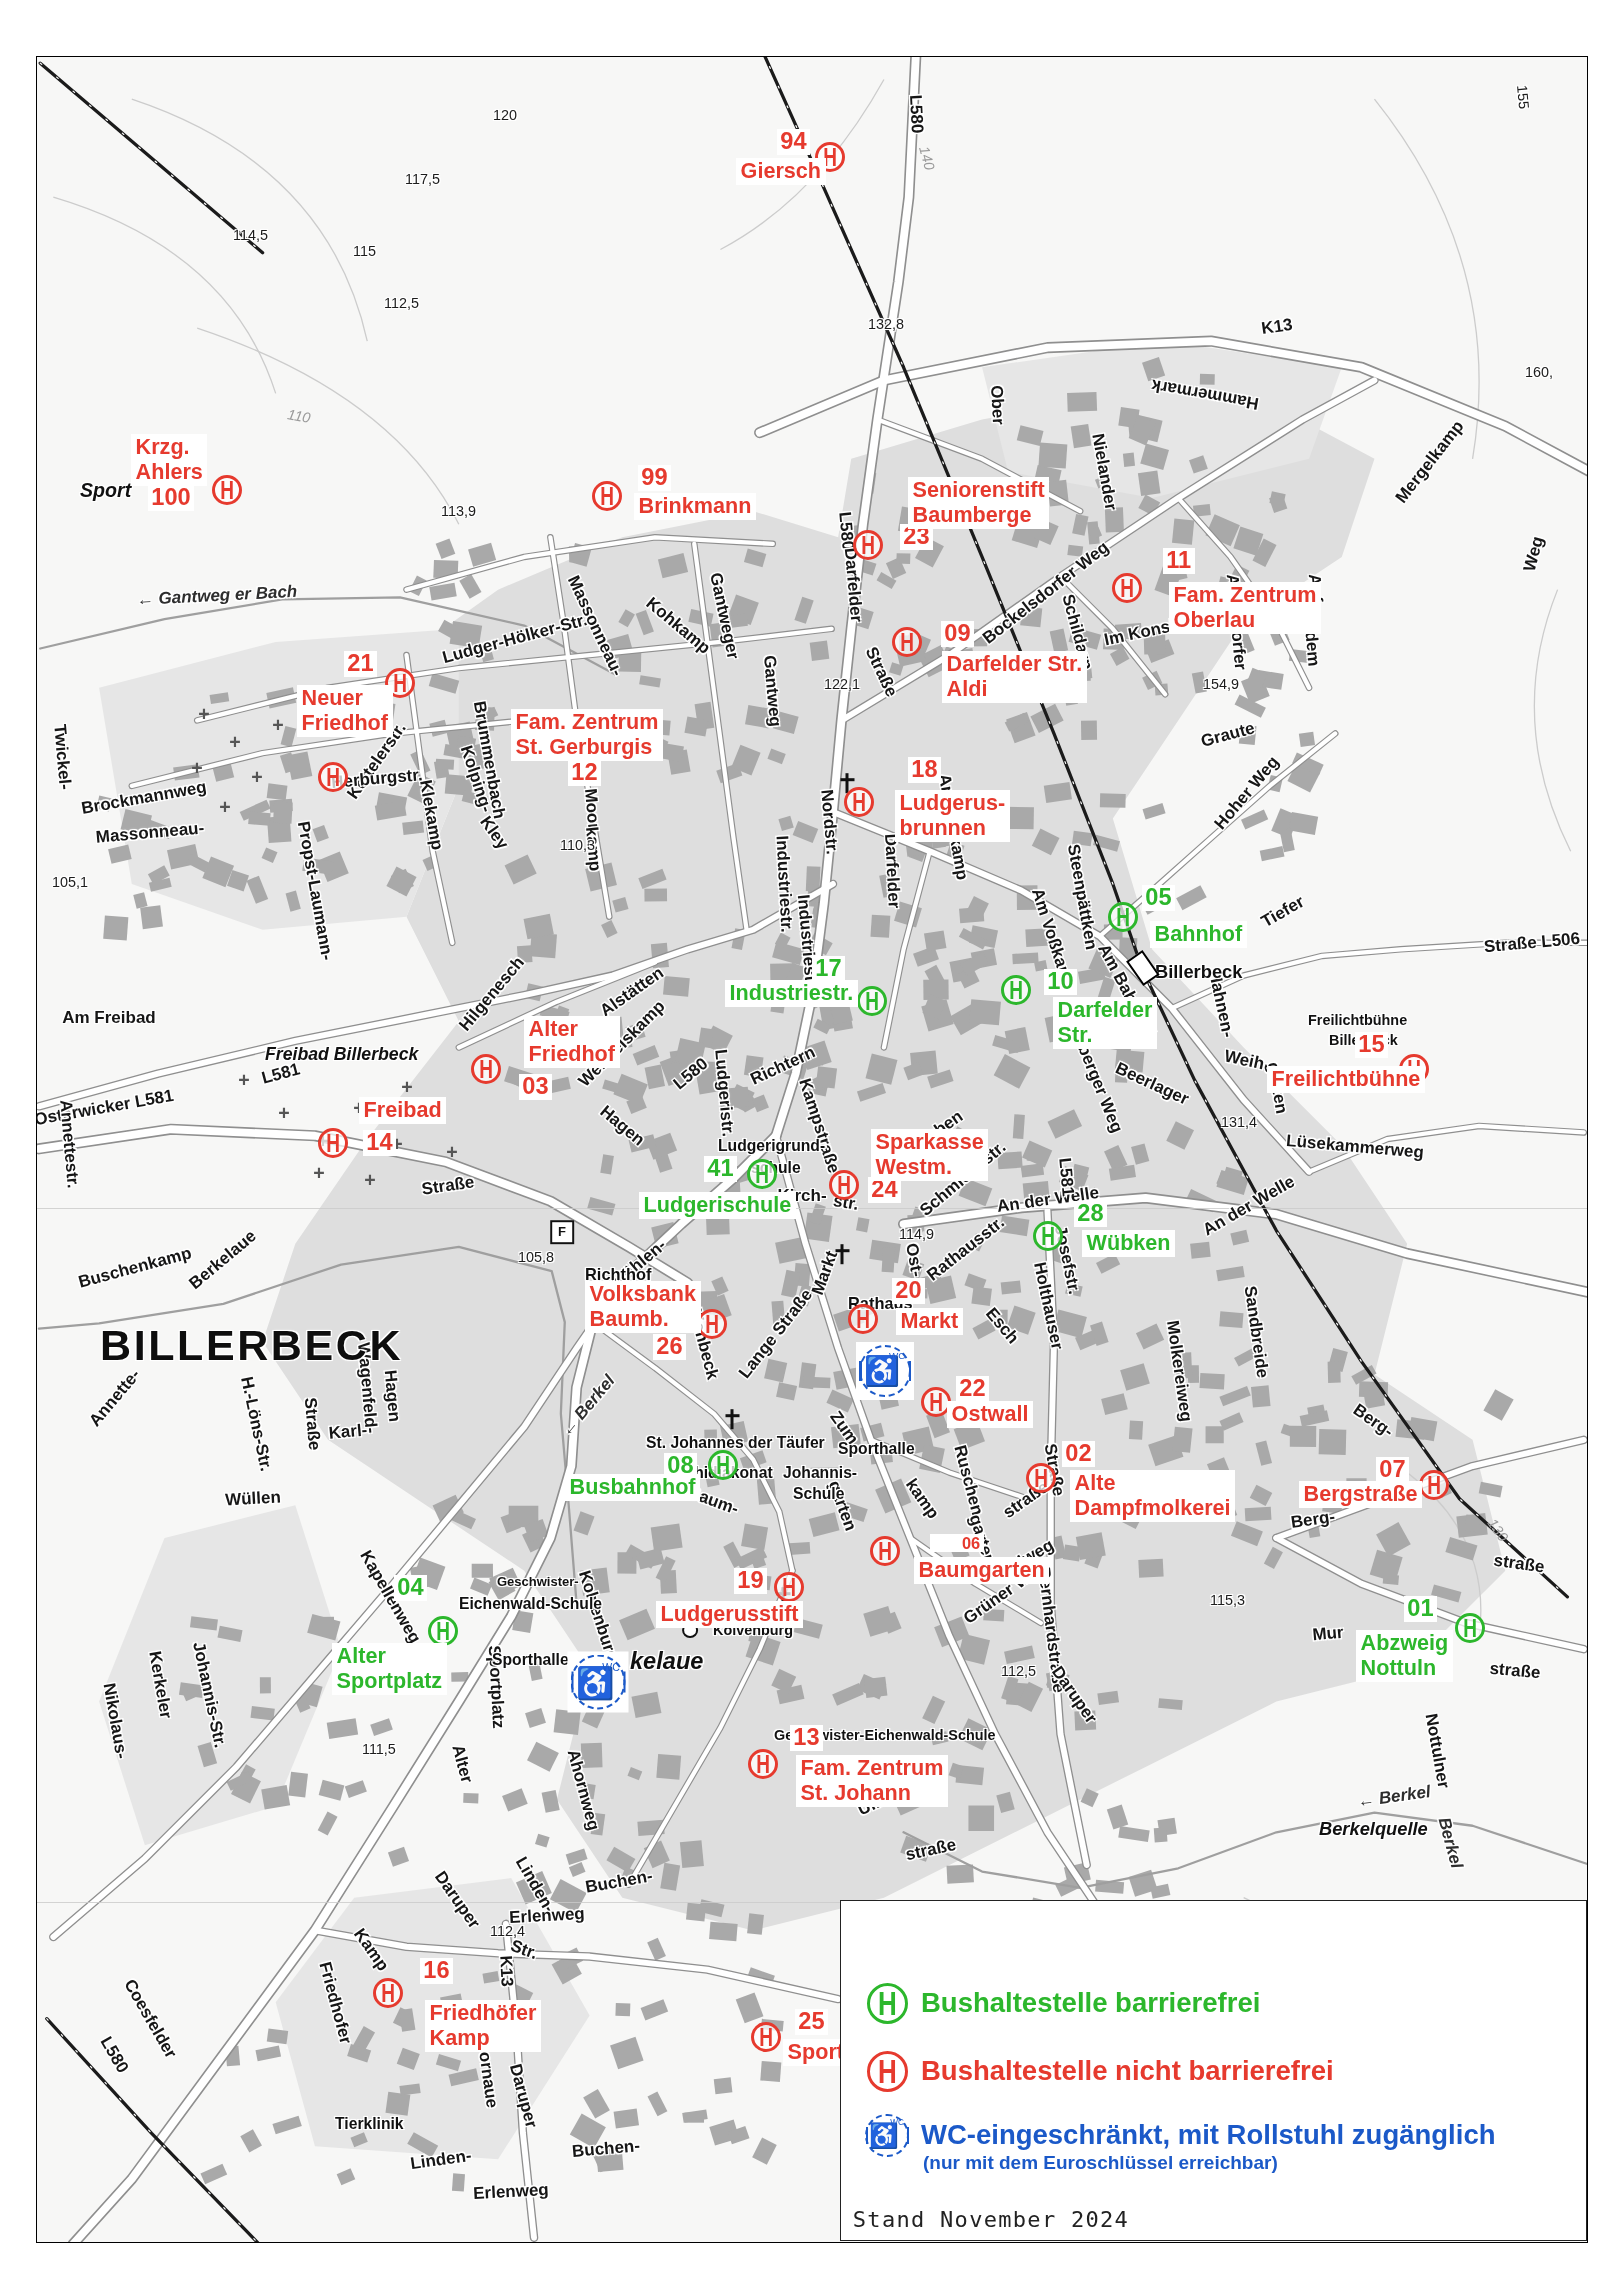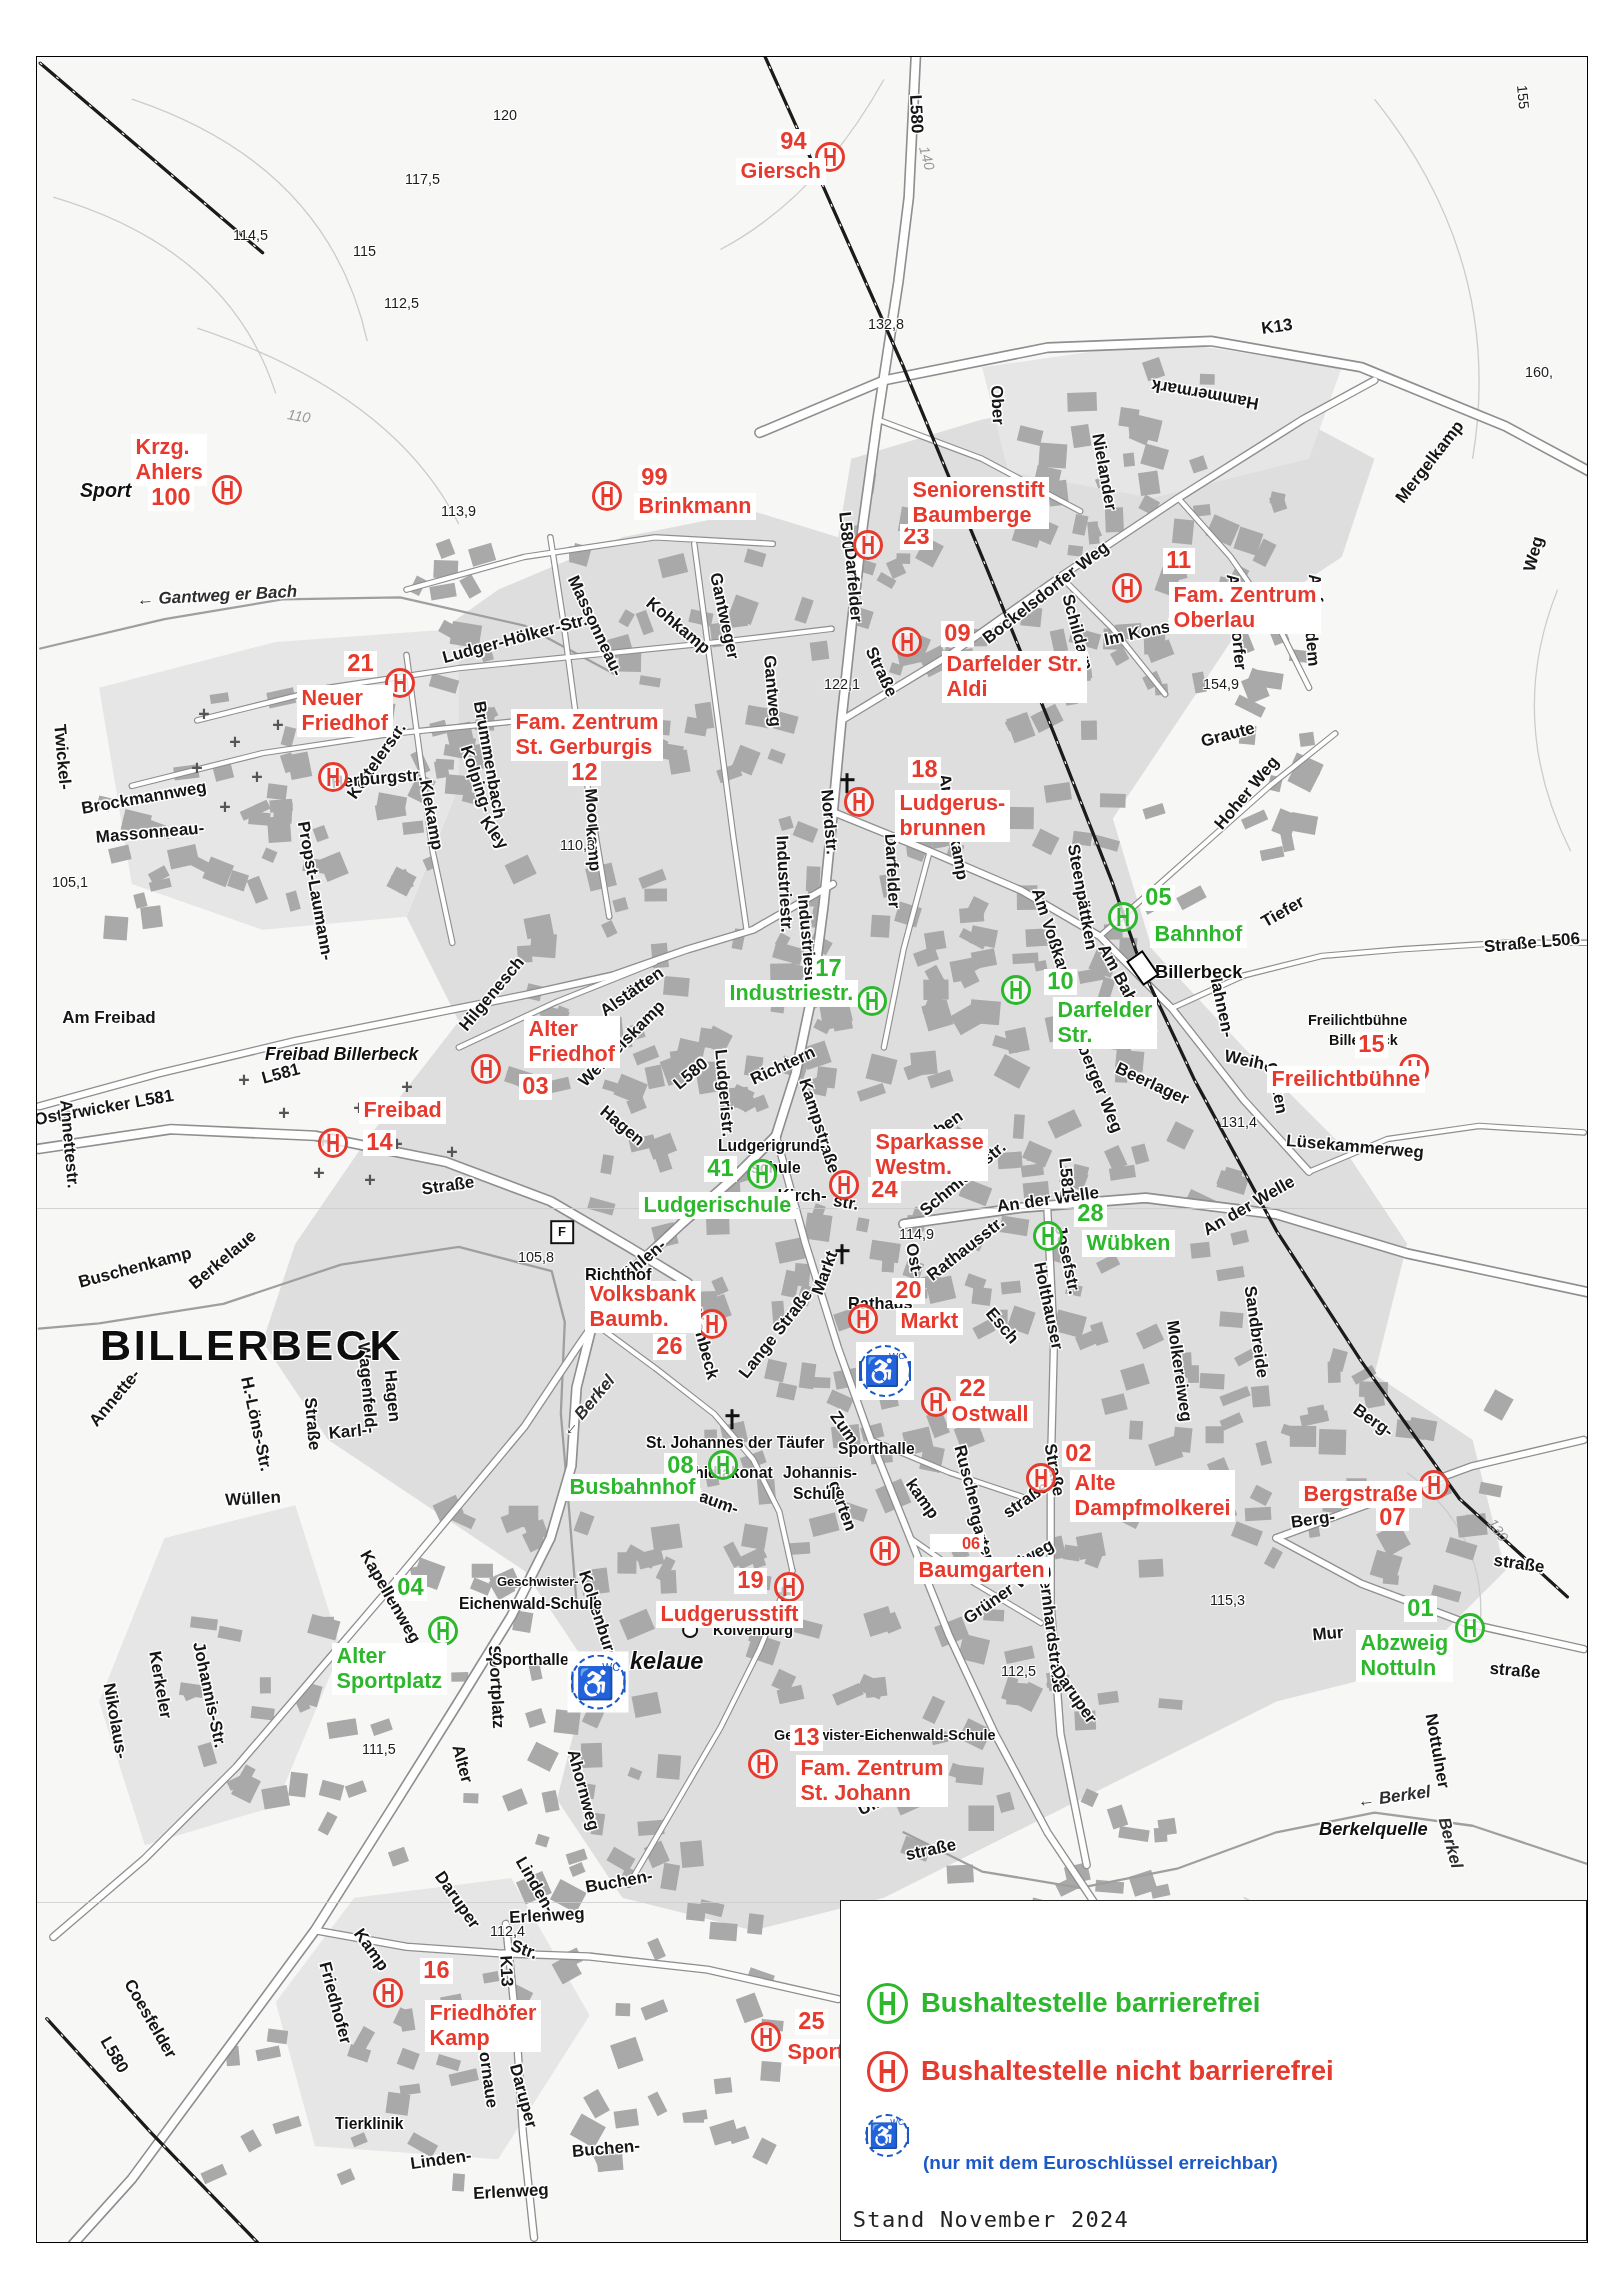--- a/index.html
+++ b/index.html
@@ -1160,21 +1160,21 @@
         <div class="slabel acc-n" style="left: 1069px; top: 1469px;">Alte
 Dampfmolkerei</div>
         <div class="stop acc-n" style="left: 884px; top: 1550px;">
           <span>H</span>
         </div>
         <div class="num acc-n small" style="left: 929px; top: 1533px;">06</div>
         <div class="slabel acc-n" style="left: 913px; top: 1556px;">Baumgarten</div>
         <div class="stop acc-n" style="left: 1433px; top: 1484px;">
           <span>H</span>
         </div>
-        <div class="num acc-n" style="left: 1375px; top: 1456px; margin-top: 48px;">07</div>
+        <div class="num acc-n" style="left: 1375px; top: 1456px;">07</div>
         <div class="slabel acc-n" style="left: 1298px; top: 1480px;">Bergstraße</div>
         <div class="stop acc-n" style="left: 788px; top: 1586px;">
           <span>H</span>
         </div>
         <div class="num acc-n" style="left: 733px; top: 1567px;">19</div>
         <div class="slabel acc-n" style="left: 655px; top: 1600px;">Ludgerusstift</div>
         <div class="stop acc-b" style="left: 722px; top: 1464px;">
           <span>H</span>
         </div>
         <div class="num acc-b" style="left: 663px; top: 1452px;">08</div>
@@ -1226,19 +1226,20 @@
         <span class="lg-text" style="color:var(--red)">Bushaltestelle nicht barrierefrei</span>
       </div>
       <div class="lg-item" style="top:209px">
         <span id="legend-wc-slot"><div class="wc" style="width: 48px; height: 48px; position: absolute; left: 22px; top: 1.3px; transform: none;">
               <div class="circ"></div>
               <div class="bar" style="left: 6%;"></div>
               <div class="bar" style="left: 91%;"></div>
               <div class="chair" style="font-size: 24px;">♿</div>
               <div class="wctxt" style="font-size: 8.2px;">WC</div>
             </div></span>
+        <span class="lg-text" style="color:var(--blue)">WC-eingeschränkt, mit Rollstuhl zugänglich</span>
         <span class="lg-sub">(nur mit dem Euroschlüssel erreichbar)</span>
       </div>
       <div class="lg-stand">Stand November 2024</div>
     </div>
   </div>
 </div>
 
 
 </body></html>

